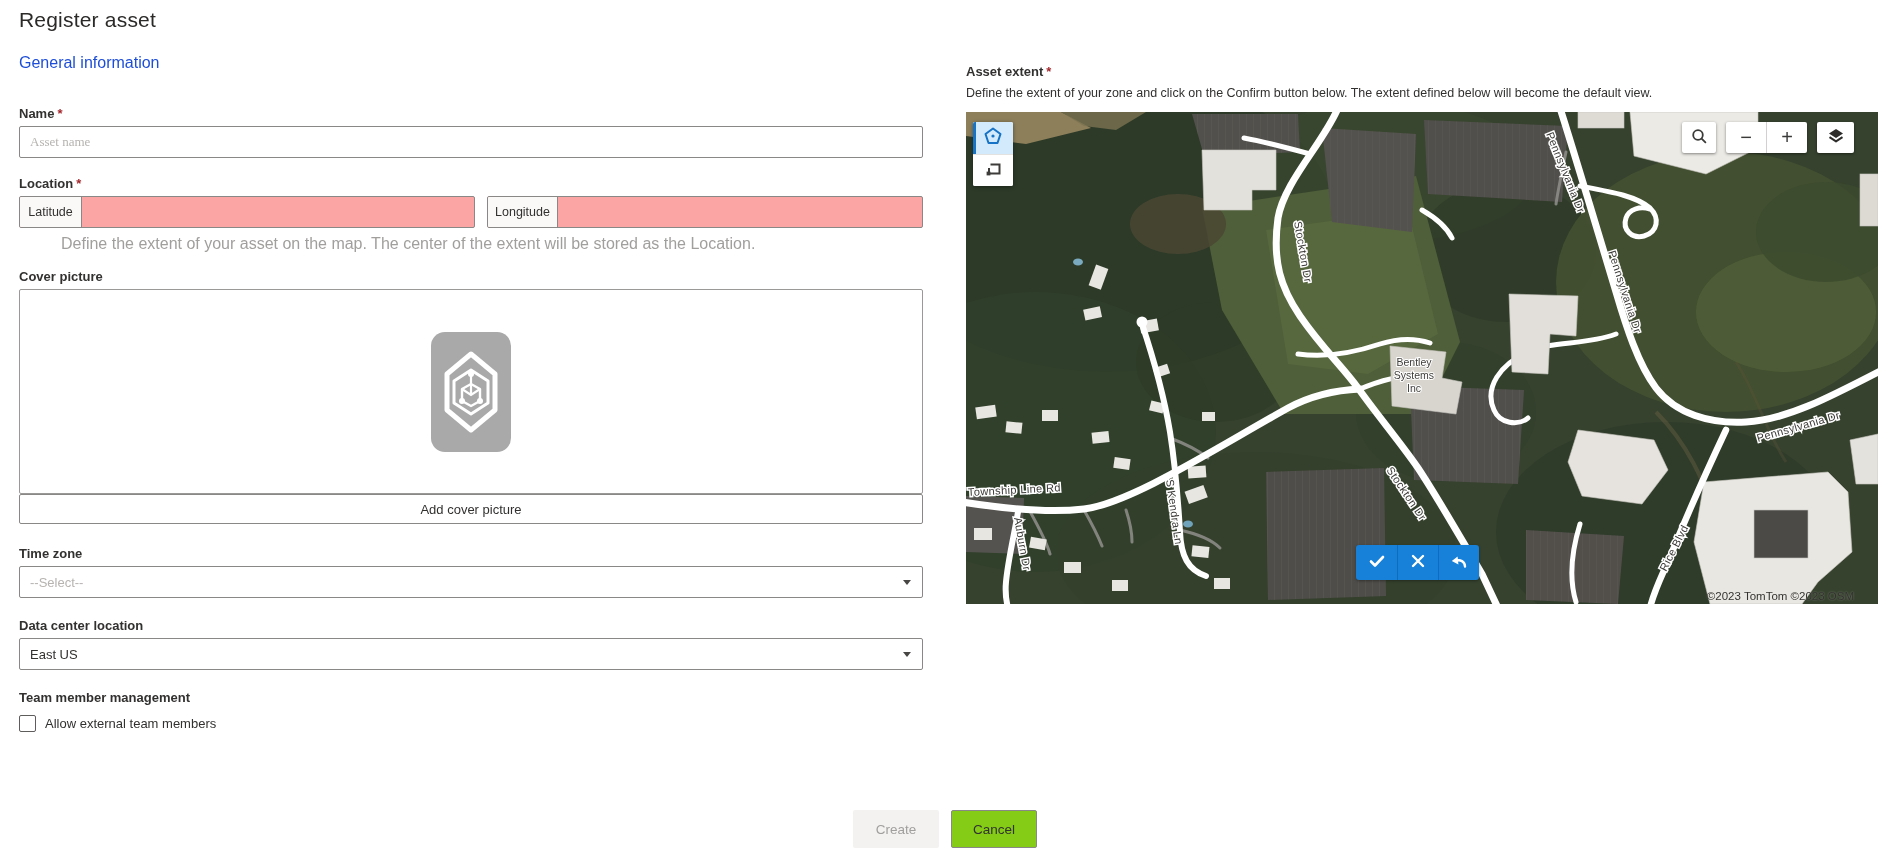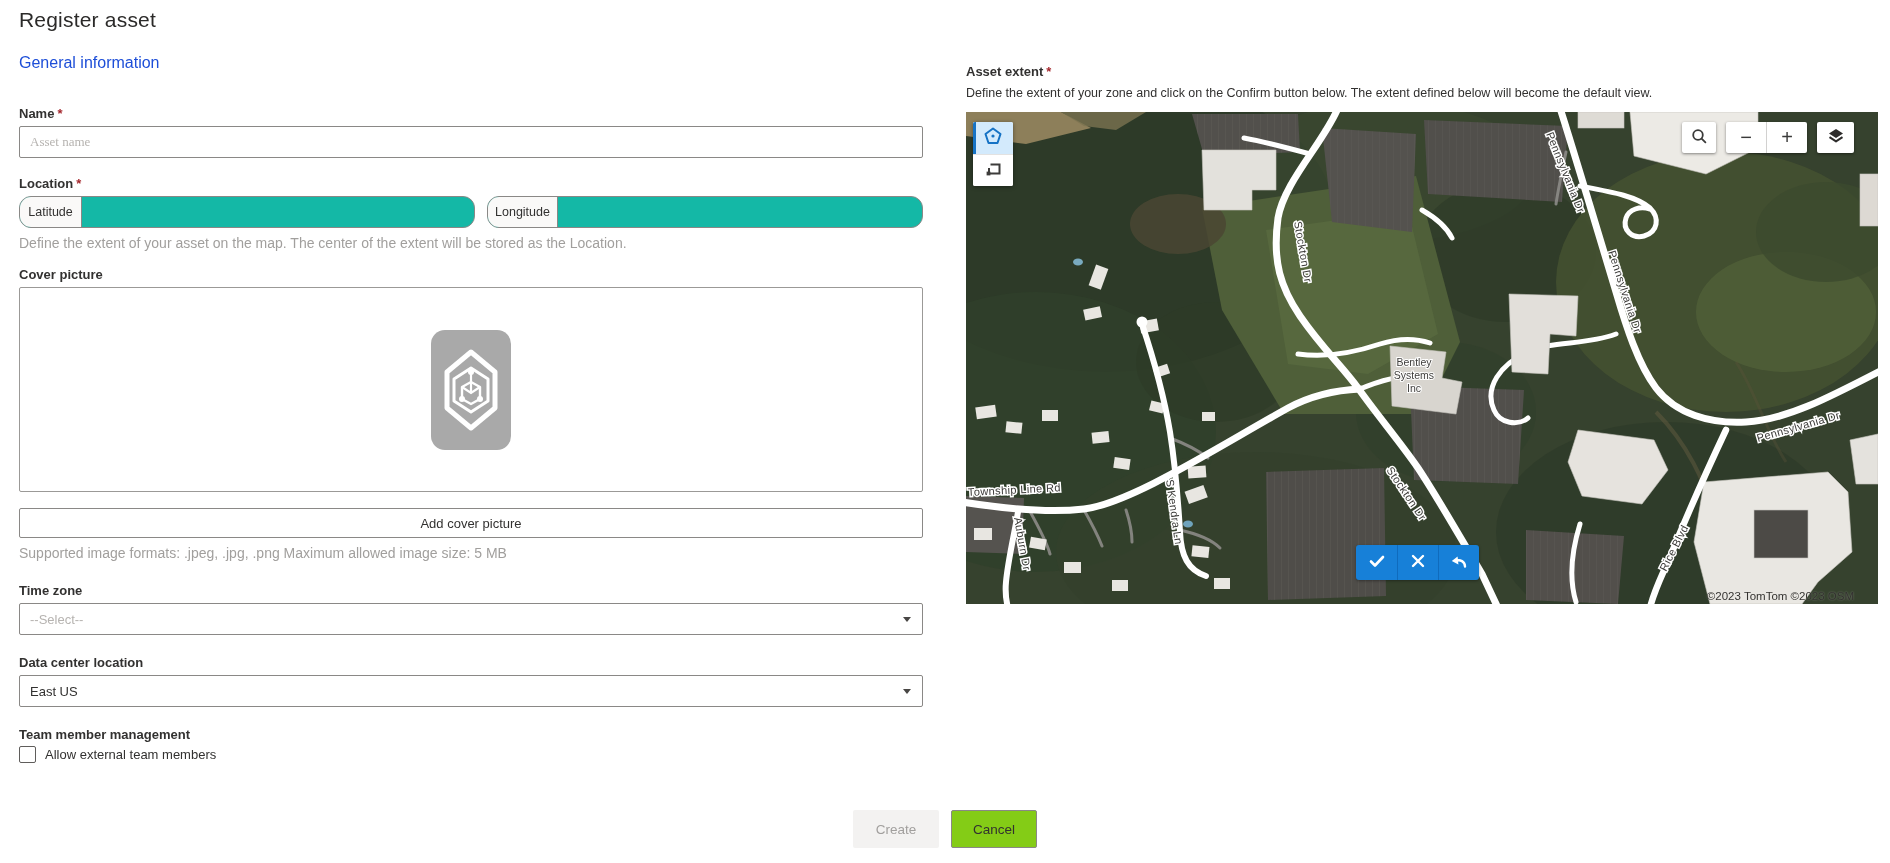--- a/index.html
+++ b/index.html
@@ -6,59 +6,59 @@
   html,body { width:1890px; height:863px; background:#ffffff; overflow:hidden;
               font-family:"Liberation Sans","DejaVu Sans",sans-serif; color:#323130; }
   .page { position:relative; width:1890px; height:863px; }
 
   .title { position:absolute; left:19px; top:8px; font-size:21px; font-weight:400; color:#2b2a29; letter-spacing:.2px; }
 
   .left-col { position:absolute; left:19px; top:54px; width:904px; }
   .section-title { font-size:16px; font-weight:400; color:#1d4ed8; }
   .flabel { font-size:13px; font-weight:700; color:#323130; }
   .req { color:#a4262c; margin-left:3px; font-weight:700; }
-  .helper { font-size:14px; color:#a19f9d; margin-top:7px; }
+  .helper { font-size:16px; color:#a19f9d; margin-top:7px;margin-left:42px; }
 
   .txt-input { width:100%; height:32px; border:1px solid #8a8886; border-radius:2px;
                padding:0 10px; font-size:13px; font-family:Liberation Serif, serif; color:#323130; background:#fff; outline:none; }
   .txt-input::placeholder { color:#b6b3b0; }
 
   .mt-name { margin-top:34px; }
   .mt-5 { margin-top:5px; }
   .mt-18 { margin-top:18px; }
   .mt-16 { margin-top:16px; }
   .mt-20 { margin-top:20px; }
   .mt-22 { margin-top:22px; }
 
   .loc-row { display:flex; gap:12px; margin-top:5px; }
-  .loc-group { display:flex; height:32px; border:1px solid #8a8886; border-radius:12px; overflow:hidden; background:#14b8a6; }
+  .loc-group { display:flex; height:32px; border:1px solid #8a8886; border-radius:2px; overflow:hidden; background:#fca5a5; }
   .loc-group.lat { width:456px; }
   .loc-group.lng { width:436px; }
   .loc-prefix { display:flex; align-items:center; justify-content:center; background:#faf9f8;
                 border-right:1px solid #8a8886; font-size:12.5px; color:#323130; }
   .loc-group.lat .loc-prefix { width:62px; }
   .loc-group.lng .loc-prefix { width:70px; }
   .loc-input { flex:1; border:none; background:transparent; outline:none; font-family:inherit; }
 
   .cover-box { margin-top:5px; width:100%; height:205px; border:1px solid #9b9997; border-radius:2px;
                display:flex; align-items:center; justify-content:center; background:#fff; }
   .cover-tile { width:80px; height:120px; border-radius:14px; background:#a9a9a9;
                 display:flex; align-items:center; justify-content:center; }
 
-  .wide-btn { margin-top:16px; width:100%; height:30px; background:#fff; border:1px solid #8a8886; border-radius:2px;
+  .wide-btn { width:100%; height:30px; background:#fff; border:1px solid #8a8886; border-radius:2px;
               font-size:13px; font-family:inherit; color:#323130; display:flex; align-items:center; justify-content:center; cursor:pointer; }
 
   .select { position:relative; margin-top:5px; width:100%; height:32px; border:1px solid #8a8886; border-radius:2px;
             background:#fff; display:flex; align-items:center; padding:0 26px 0 10px; font-size:13px; cursor:pointer; }
   .select .ph { color:#b6b3b0; }
   .select .val { color:#323130; }
   .caret { position:absolute; right:11px; top:50%; margin-top:-2px; width:0; height:0;
            border-left:4.5px solid transparent; border-right:4.5px solid transparent; border-top:5px solid #484644; }
 
-  .check-row { display:flex; align-items:center; gap:9px; margin-top:4px; }
+  .check-row { display:flex; align-items:center; gap:9px; margin-top:10px; }
   .checkbox { width:17px; height:17px; border:1px solid #5f5d5b; border-radius:2px; background:#fff; cursor:pointer; }
   .check-label { font-size:13px; color:#323130; }
 
   .right-col { position:absolute; left:966px; top:64px; width:837px; }
   .extent-desc { font-size:12.5px; color:#323130; margin-top:7px; }
 
   .map-wrap { position:relative; margin-top:12px; width:912px; height:492px; background:#36422e; overflow:hidden; cursor:crosshair; }
   .map-wrap svg.map-art { position:absolute; inset:0; display:block; }
   .map-label { font-size:11px; fill:#3b3a38; stroke:#ffffff; stroke-width:3px; paint-order:stroke; letter-spacing:.4px; }
   .poi-label { font-size:10.5px; fill:#3f3e3c; stroke:#ffffff; stroke-width:2px; paint-order:stroke; text-anchor:middle; }
@@ -131,21 +131,20 @@
           <polygon points="28,20 45,31 45,53 28,64 11,53 11,31" fill="none" stroke="#fff" stroke-width="3" stroke-linejoin="round"></polygon>
           <path d="M28,34 L37,39 L37,51 L28,56 L19,51 L19,39 Z" fill="none" stroke="#fff" stroke-width="2.4" stroke-linejoin="round"></path>
           <path d="M28,34 L28,45 M19,39 L28,45 L37,39 M28,24 L28,34" fill="none" stroke="#fff" stroke-width="2.2"></path>
           <circle cx="28" cy="24" r="3" fill="#fff"></circle>
           <circle cx="19" cy="51" r="3" fill="#fff"></circle>
           <circle cx="37" cy="51" r="3" fill="#fff"></circle>
         </svg>
       </div>
     </div>
     <button class="wide-btn">Add cover picture</button>
-    <div class="helper">Supported image formats: .jpeg, .jpg, .png Maximum allowed image size: 5 MB</div>
 
     <div class="flabel mt-22">Time zone</div>
     <div class="select">
       <span class="ph">--Select--</span>
       <span class="caret"></span>
     </div>
 
     <div class="flabel mt-20">Data center location</div>
     <div class="select">
       <span class="val">East US</span>

